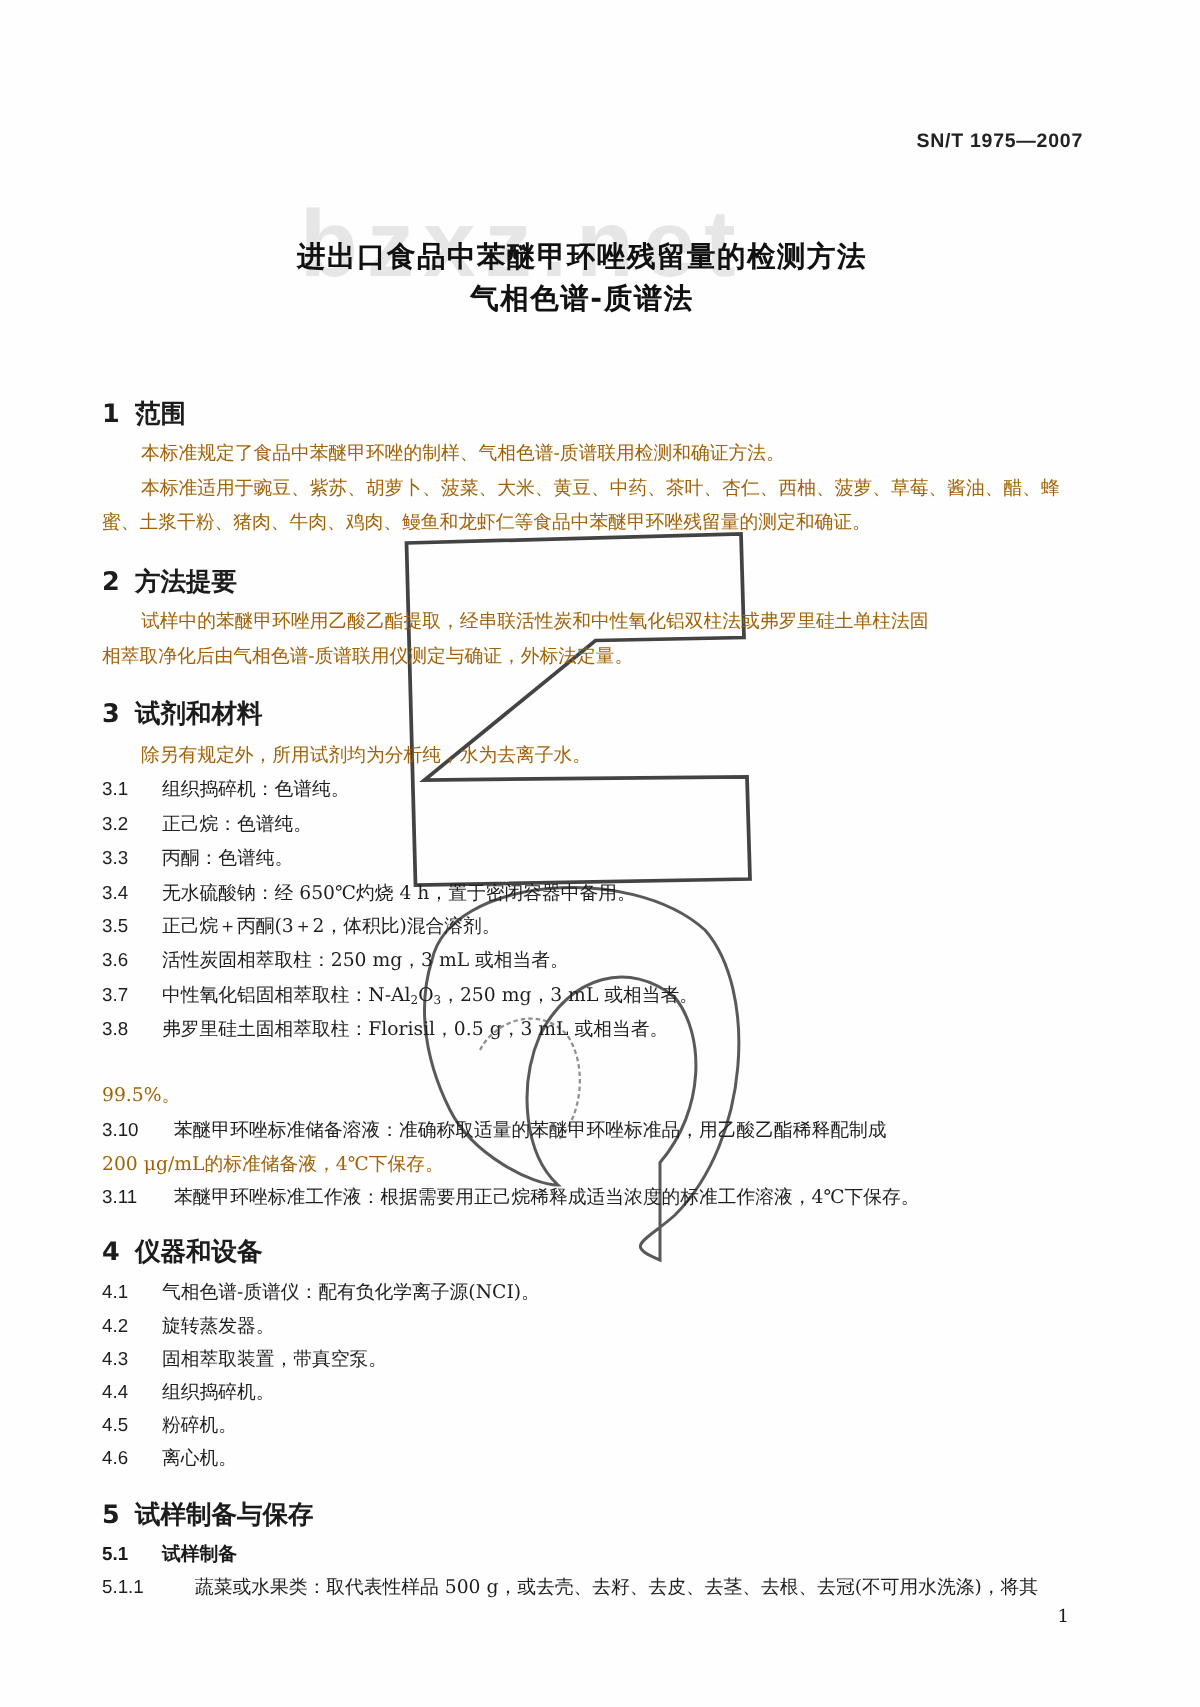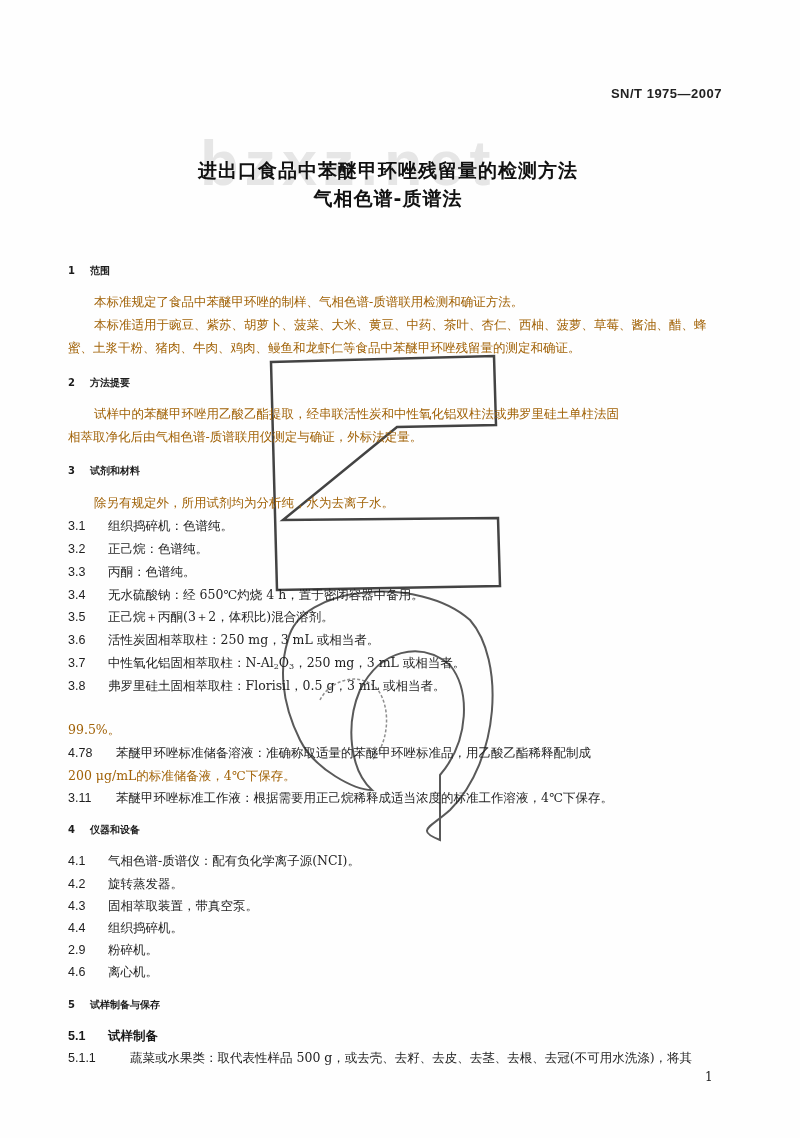--- a/index.html
+++ b/index.html
@@ -56,21 +56,21 @@
       z-index: 2;
       letter-spacing: 1px;
     }
     .title.l1 { top: 158px; left: -12px; }
     .title.l2 { top: 186px; left: -12px; }
     .h1 {
       position: absolute;
       left: 68px;
       font-family: "DejaVu Sans", sans-serif;
       font-weight: bold;
-      font-size: 10px;
+      font-size: 17px;
       z-index: 2;
       color: #1c1c1c;
     }
     .h1 .num { display: inline-block; width: 22px; }
     .item {
       position: absolute;
       left: 68px;
       font-size: 12.5px;
       white-space: nowrap;
       z-index: 2;
@@ -151,32 +151,32 @@
 
   <div class="item" style="top:518px"><span class="num">3.1</span><span>组织捣碎机：色谱纯。</span></div>
   <div class="item" style="top:541px"><span class="num">3.2</span><span>正己烷：色谱纯。</span></div>
   <div class="item" style="top:564px"><span class="num">3.3</span><span>丙酮：色谱纯。</span></div>
   <div class="item" style="top:587px"><span class="num">3.4</span><span>无水硫酸钠：经 650℃灼烧 4 h，置于密闭容器中备用。</span></div>
   <div class="item" style="top:609px"><span class="num">3.5</span><span>正己烷＋丙酮(3＋2，体积比)混合溶剂。</span></div>
   <div class="item" style="top:632px"><span class="num">3.6</span><span>活性炭固相萃取柱：250 mg，3 mL 或相当者。</span></div>
   <div class="item" style="top:655px"><span class="num">3.7</span><span>中性氧化铝固相萃取柱：N-Al</span><sub>2</sub><span>O</span><sub>3</sub><span>，250 mg，3 mL 或相当者。</span></div>
   <div class="item" style="top:678px"><span class="num">3.8</span><span>弗罗里硅土固相萃取柱：Florisil，0.5 g，3 mL 或相当者。</span></div>
   <div class="para" style="top:722px">99.5%。</div>
-  <div class="item" style="top:745px"><span class="num wide">4.78</span><span>苯醚甲环唑标准储备溶液：准确称取适量的苯醚甲环唑标准品，用乙酸乙酯稀释配制成</span></div>
+  <div class="item" style="top:745px"><span class="num wide">3.10</span><span>苯醚甲环唑标准储备溶液：准确称取适量的苯醚甲环唑标准品，用乙酸乙酯稀释配制成</span></div>
   <div class="para" style="top:768px">200 μg/mL的标准储备液，4℃下保存。</div>
   <div class="item" style="top:790px"><span class="num wide">3.11</span><span>苯醚甲环唑标准工作液：根据需要用正己烷稀释成适当浓度的标准工作溶液，4℃下保存。</span></div>
 
   <div class="h1" style="top:823px">
     <span class="num">4</span><span>仪器和设备</span>
   </div>
   <div class="item" style="top:853px"><span class="num">4.1</span><span>气相色谱-质谱仪：配有负化学离子源(NCI)。</span></div>
   <div class="item" style="top:876px"><span class="num">4.2</span><span>旋转蒸发器。</span></div>
   <div class="item" style="top:898px"><span class="num">4.3</span><span>固相萃取装置，带真空泵。</span></div>
   <div class="item" style="top:920px"><span class="num">4.4</span><span>组织捣碎机。</span></div>
-  <div class="item" style="top:942px"><span class="num">2.9</span><span>粉碎机。</span></div>
+  <div class="item" style="top:942px"><span class="num">4.5</span><span>粉碎机。</span></div>
   <div class="item" style="top:964px"><span class="num">4.6</span><span>离心机。</span></div>
 
   <div class="h1" style="top:998px">
     <span class="num">5</span><span>试样制备与保存</span>
   </div>
   <div class="subh" style="top:1028px">
     <span class="num">5.1</span><span>试样制备</span>
   </div>
   <div class="item" style="top:1050px"><span class="num wider">5.1.1</span><span>蔬菜或水果类：取代表性样品 500 g，或去壳、去籽、去皮、去茎、去根、去冠(不可用水洗涤)，将其</span></div>
 

